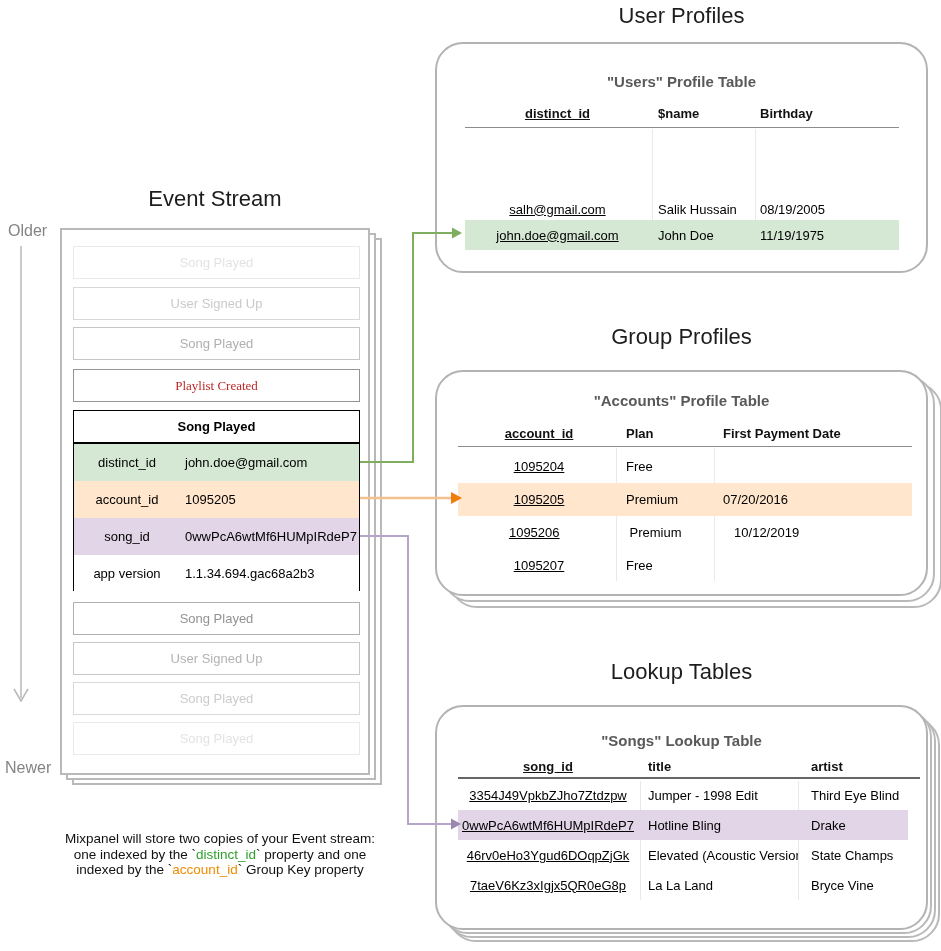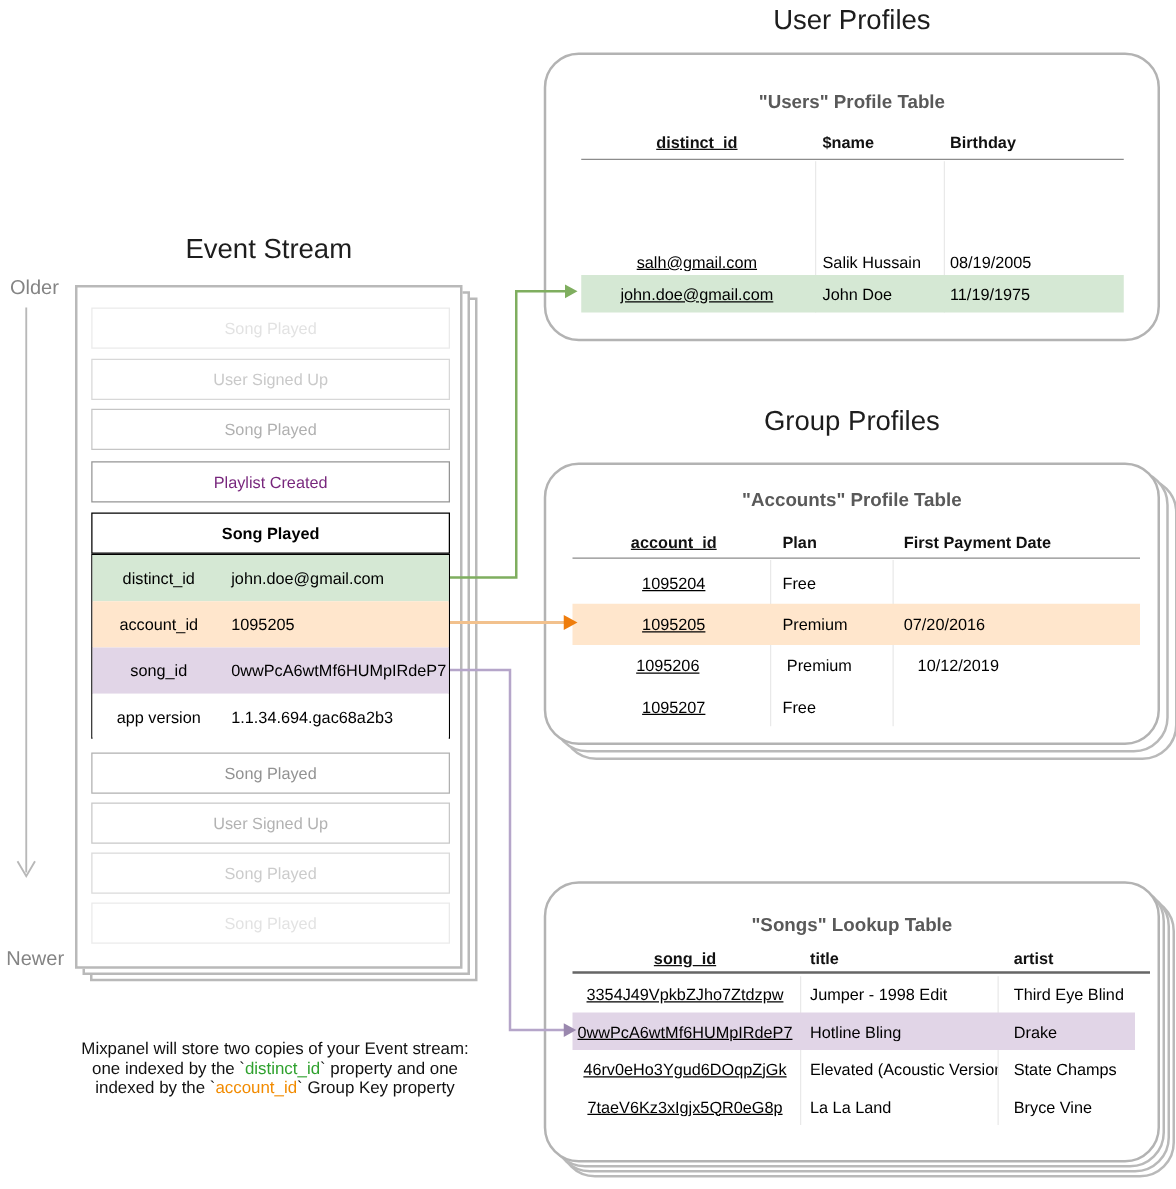--- a/index.html
+++ b/index.html
@@ -47,38 +47,39 @@
   svg.overlay { position:absolute; left:0; top:0; z-index:10; pointer-events:none; }
 </style>
 </head>
 <body>
 
 <div class="canvas">
 
   <div class="abs section-title" style="left:60px; top:186px; width:310px;">Event Stream</div>
   <div class="abs section-title" style="left:435px; top:3px; width:493px;">User Profiles</div>
   <div class="abs section-title" style="left:435px; top:324px; width:493px;">Group Profiles</div>
+  <div class="abs section-title" style="left:435px; top:659px; width:493px;">Lookup Tables</div>
 
   <div class="timeline-label" style="left:8px; top:222px;">Older</div>
   <div class="timeline-label" style="left:5px; top:759px;">Newer</div>
 
   <div class="stream-box" style="left:72px; top:238px; width:310px; height:547px; z-index:0;"></div>
   <div class="stream-box" style="left:66px; top:233px; width:310px; height:547px; z-index:0;"></div>
   <div class="stream-box" style="left:60px; top:228px; width:310px; height:547px; z-index:1;"></div>
 
   <div class="event-box" style="top:246px; opacity:.22; z-index:2;">
       <span>Song Played</span>
     </div>
   <div class="event-box" style="top:287px; opacity:.42; z-index:2;">
       <span>User Signed Up</span>
     </div>
   <div class="event-box" style="top:327px; opacity:.62; z-index:2;">
       <span>Song Played</span>
     </div>
-  <div class="event-box" style="top:369px; opacity:.95; border-color:#8f8f8f; color:#701a75; z-index:2;">
+  <div class="event-box" style="top:369px; opacity:.95; border-color:#8f8f8f; color:#b91c1c; z-index:2;font-family:Liberation Serif, serif;">
       <span>Playlist Created</span>
     </div>
 
   <div class="expanded-header" style="top:410px;">
     <span>Song Played</span>
   </div>
   <div class="prop-table">
     <div class="prop-row" style="background-color: rgb(213, 232, 212);">
       <div class="prop-key">distinct_id</div>
       <div class="prop-val">john.doe@gmail.com</div>

